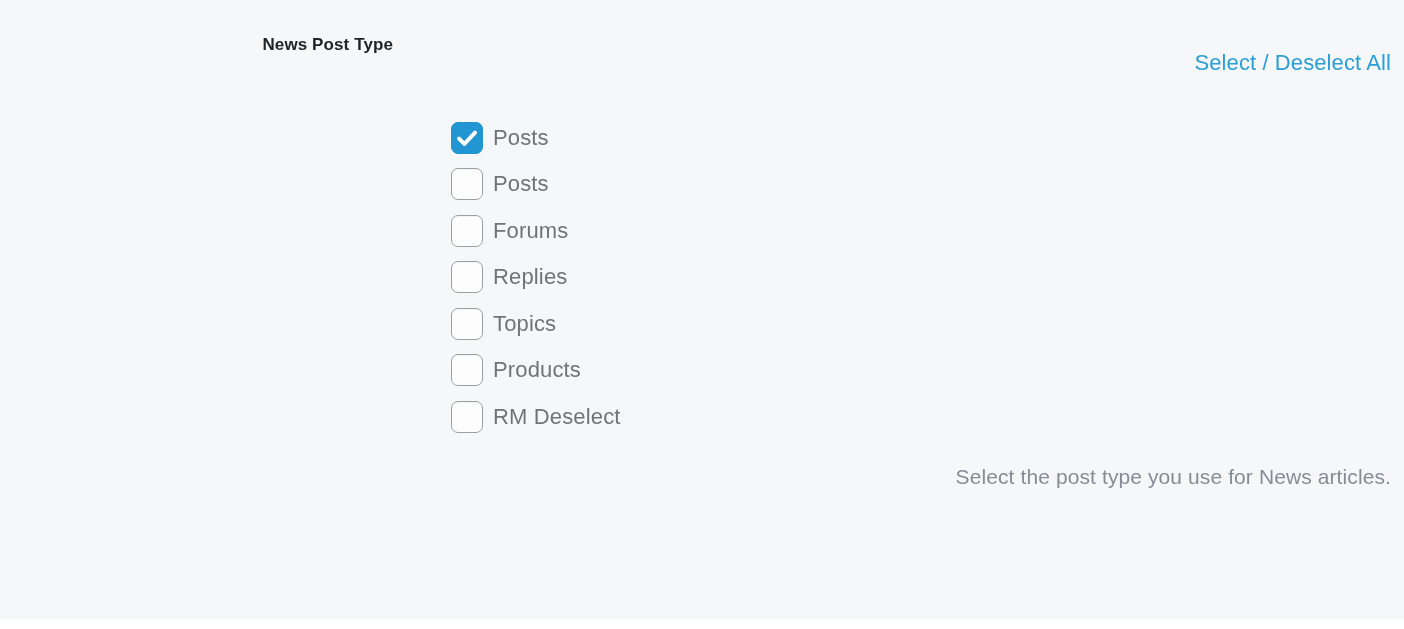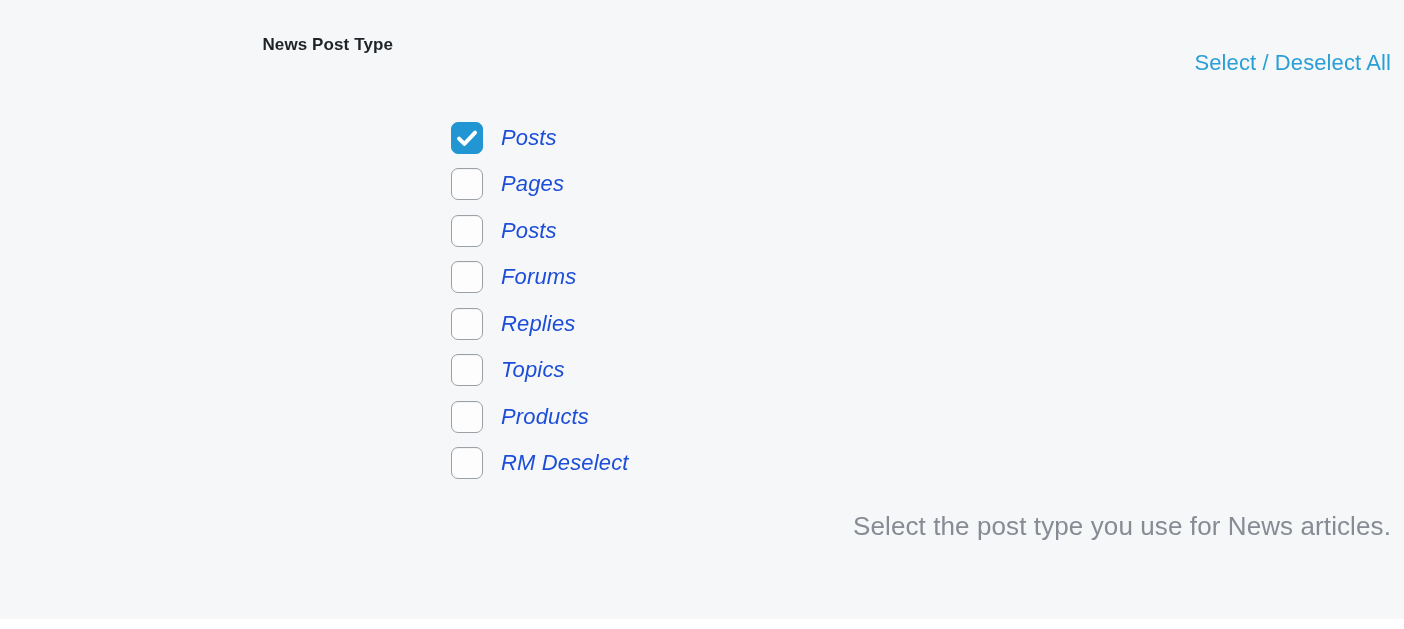--- a/index.html
+++ b/index.html
@@ -94,32 +94,31 @@
     left: 0;
     top: 0;
     width: 100%;
     height: 100%;
   }
   .checkbox-row.checked .checkbox-box .check-mark {
     display: block;
   }
 
   .checkbox-text {
-    margin-left: 18px;
+    margin-left: 10px;
     font-size: 22px;
-    color: #1d4ed8;
+    color: #737373;
     line-height: 1.2;
     white-space: nowrap;
     letter-spacing: 0.15px;
-    font-style: italic;
   }
 
   .field-description {
     margin-top: 23px;
-    font-size: 26px;
+    font-size: 21px;
     color: #868b94;
     line-height: 1.3;
     letter-spacing: 0.1px;
   }
 </style>
 </head>
 <body>
 
 <div class="settings-panel">
 
@@ -131,24 +130,20 @@
 
     <ul class="checkbox-list">
 
     <li class="checkbox-row checked">
           <span class="checkbox-box">
             <svg class="check-mark" viewBox="0 0 32 32" aria-hidden="true">
               <path d="M7.5 16.6 L13.2 22.3 L24.6 10.2" fill="none" stroke="#ffffff" stroke-width="4.2" stroke-linecap="round" stroke-linejoin="round"></path>
             </svg>
           </span>
           <span class="checkbox-text">Posts</span>
-        </li>
-        <li class="checkbox-row">
-          <span class="checkbox-box"></span>
-          <span class="checkbox-text">Pages</span>
         </li>
         <li class="checkbox-row">
           <span class="checkbox-box"></span>
           <span class="checkbox-text">Posts</span>
         </li>
         <li class="checkbox-row">
           <span class="checkbox-box"></span>
           <span class="checkbox-text">Forums</span>
         </li>
         <li class="checkbox-row">

